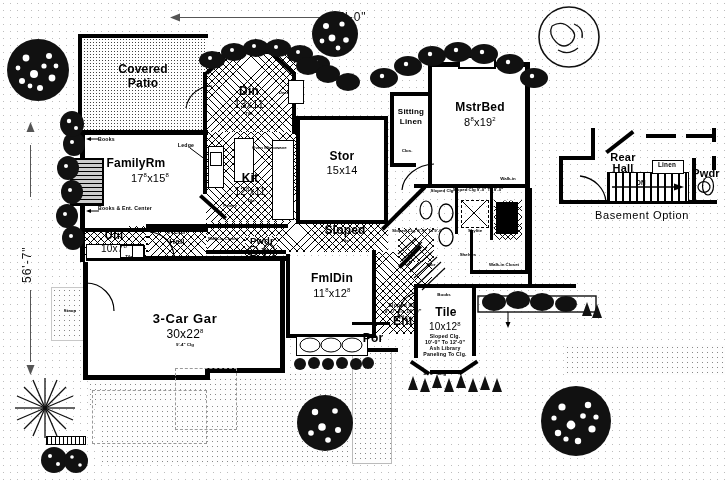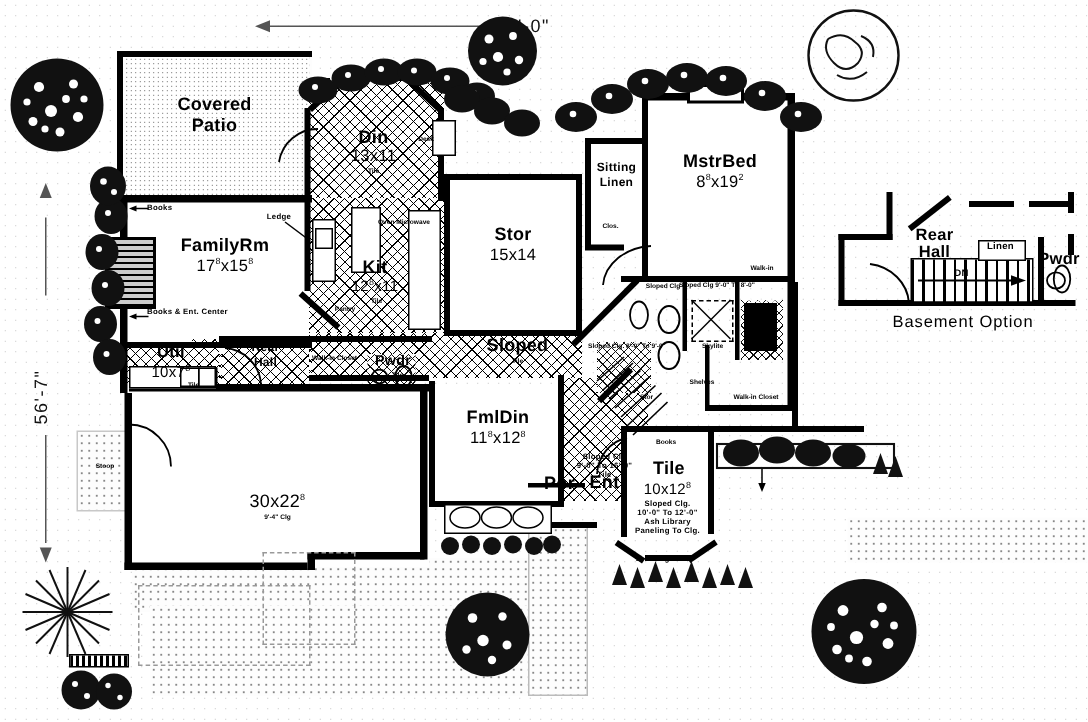--- a/index.html
+++ b/index.html
@@ -286,21 +286,21 @@
     <div class="lbl" style="left:572px;top:210px;width:140px;font-size:11px;letter-spacing:.6px;">Basement Option</div>
   </div>
 
   <div class="lbl rname" style="left:103px;top:63px;width:80px;">Covered</div>
   <div class="lbl rname" style="left:103px;top:77px;width:80px;text-align:center;">Patio</div>
 
   <div class="lbl rname" style="left:221px;top:85px;width:56px;">Din</div>
   <div class="lbl rdim" style="left:221px;top:99px;width:56px;">13x11</div>
   <div class="lbl tiny" style="left:235px;top:111px;width:28px;">Tile</div>
 
-  <div class="lbl rname" style="left:110px;top:157px;width:80px;">FamilyRm</div>
+  <div class="lbl rname" style="left:96px;top:157px;width:80px;">FamilyRm</div>
   <div class="lbl rdim" style="left:110px;top:172px;width:80px;">
     <span>17</span><span class="supS">8</span><span>x15</span><span class="supS">8</span>
   </div>
 
   <div class="lbl rname" style="left:228px;top:172px;width:44px;">Kit</div>
   <div class="lbl rdim" style="left:222px;top:186px;width:56px;font-size:10px;">
     <span>12</span><span class="supS">8</span><span>x11</span>
   </div>
   <div class="lbl tiny" style="left:238px;top:198px;width:26px;">Tile</div>
 
@@ -342,23 +342,24 @@
 
   <div class="lbl rname" style="left:420px;top:306px;width:52px;">Tile</div>
   <div class="lbl rdim" style="left:416px;top:321px;width:58px;font-size:10px;">
     <span>10x12</span><span class="supS">8</span>
   </div>
   <div class="lbl tiny2" style="left:416px;top:333px;width:58px;">Sloped Clg.</div>
   <div class="lbl tiny2" style="left:416px;top:339px;width:58px;">10'-0" To 12'-0"</div>
   <div class="lbl tiny2" style="left:416px;top:345px;width:58px;">Ash Library</div>
   <div class="lbl tiny2" style="left:416px;top:351px;width:58px;">Paneling To Clg.</div>
 
-  <div class="lbl rname" style="left:355px;top:316px;width:36px;">Por</div>
+  <div class="lbl rname" style="left:355px;top:332px;width:36px;">Por</div>
   <div class="lbl tiny2" style="left:410px;top:370px;width:50px;">9'-0" Clg</div>
 
+  <div class="lbl rname" style="left:130px;top:312px;width:110px;font-size:13px;letter-spacing:.6px;">3-Car Gar</div>
   <div class="lbl rdim" style="left:130px;top:328px;width:110px;font-size:12px;">
     <span>30x22</span><span class="supS">8</span>
   </div>
   <div class="lbl tiny" style="left:150px;top:342px;width:70px;">9'-4" Clg</div>
 
   <div class="lbl tiny2" style="left:98px;top:136px;width:34px;text-align:left;">Books</div>
   <svg class="abs" style="left:86px;top:136px;" width="14" height="6">
     <line x1="13" y1="3" x2="2" y2="3" stroke="#000" stroke-width="1"></line>
     <polygon points="0,3 5,1 5,5" fill="#000"></polygon>
   </svg>

